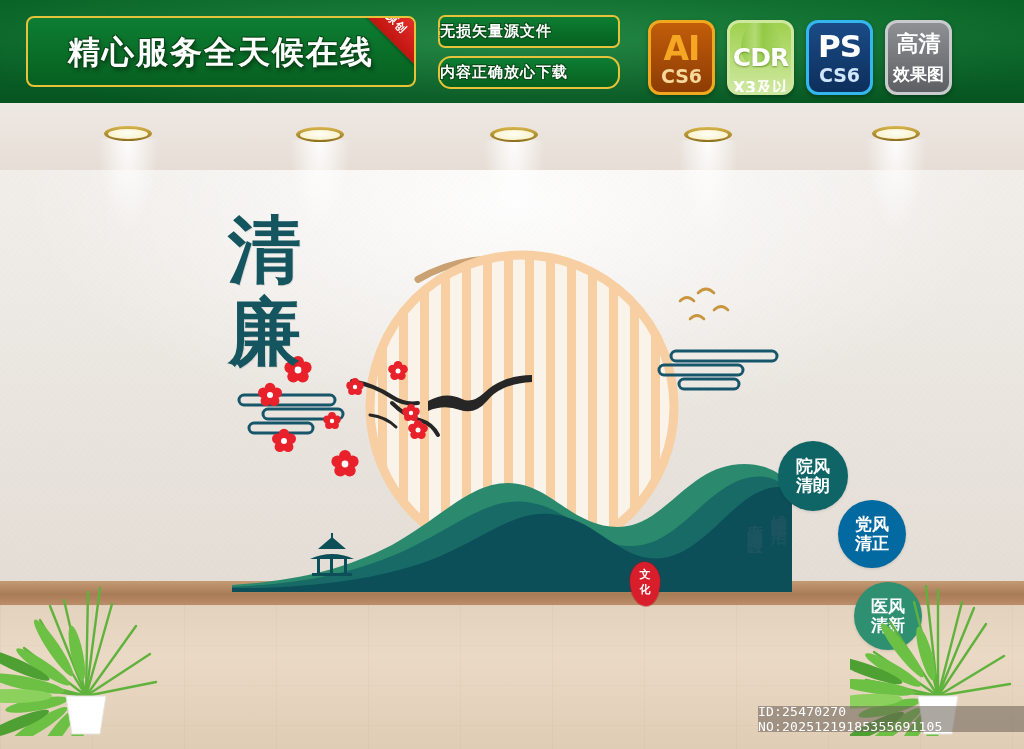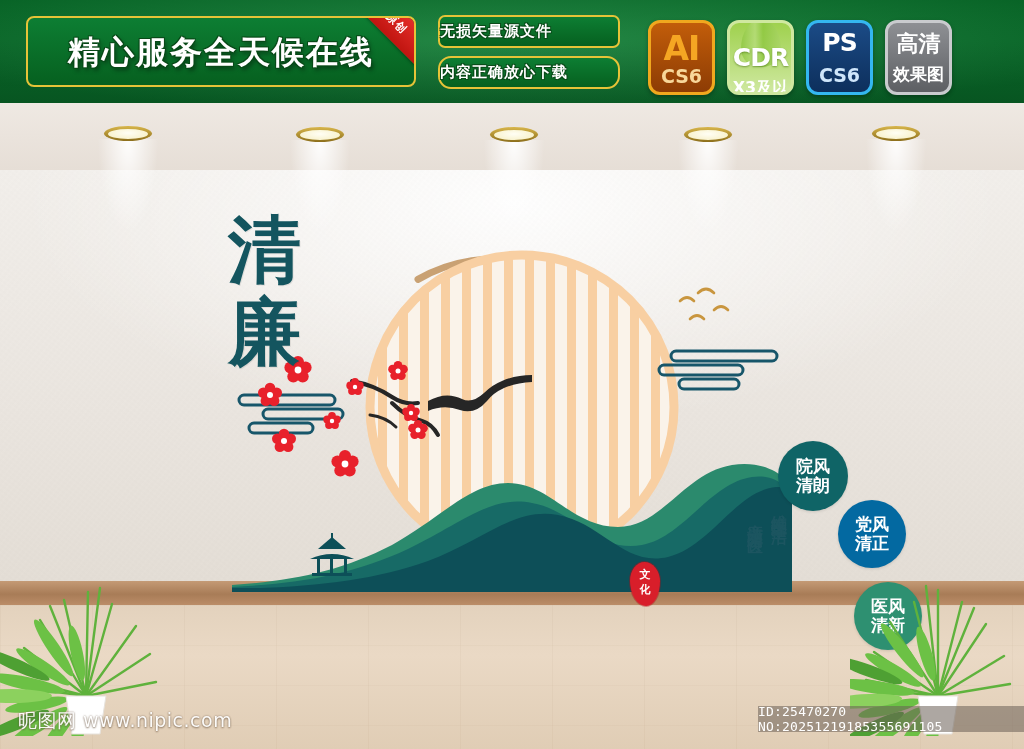--- a/index.html
+++ b/index.html
@@ -59,21 +59,21 @@
   .sw-cdr{ left:727px; background:linear-gradient(180deg,#9fd14e,#cfe8a0); border:3px solid #cfe8a0; }
   .sw-ps{ left:806px; background:linear-gradient(180deg,#1b4b86,#0d2f5c); border:3px solid #34b7f0; }
   .sw-hd{ left:885px; background:linear-gradient(180deg,#8e9094,#5d5f63); border:3px solid #c9cbce; }
   .sw-big{ position:absolute; left:0; right:0; text-align:center; font-weight:bold;
            font-family:"DejaVu Sans","Liberation Sans",sans-serif; }
   .sw-ai .l1{ top:6px; font-size:33px; color:#f5a623; letter-spacing:-1px;}
   .sw-ai .l2{ top:42px; font-size:19px; color:#f8d79a; }
   .sw-cdr .l1{ top:20px; font-size:25px; color:#fff; letter-spacing:-1px;
     text-shadow:0 1px 2px rgba(70,110,20,.6);}
   .sw-cdr .l2{ top:49px; font-size:16px; color:#fff;margin-top:6px; }
-  .sw-ps .l1{ top:5px; font-size:25px; color:#fff; letter-spacing:-1px;text-align:center;}
+  .sw-ps .l1{ top:5px; font-size:31px; color:#fff; letter-spacing:-1px;text-align:center;}
   .sw-ps .l2{ top:41px; font-size:19px; color:#cfe6fb; }
   .sw-hd .l1{ top:6px; font-size:22px; color:#fff; }
   .sw-hd .l2{ top:40px; font-size:17px; color:#fff; }
   .cdr-balloon{ position:absolute; left:50%; top:-4px; transform:translateX(-50%);
     width:40px; height:48px; border-radius:50% 50% 46% 46%/62% 62% 38% 38%;
     background:linear-gradient(90deg,#8cc63e,#b7dd7c 35%,#8cc63e 55%,#a9d466);
     opacity:.75; }
 
   
   .room{ position:absolute; left:0; top:103px; width:1024px; height:646px; overflow:hidden; }
@@ -529,16 +529,15 @@
             <g transform="rotate(-70)">
                 <ellipse cx="0" cy="-74" rx="6" ry="36" fill="#4ea033"></ellipse>
               </g>
           </g>
         </g>
         <path d="M68 150 h40 l-6 38 h-28 z" fill="#ffffff" stroke="#e6e2dc" stroke-width="1"></path>
       </svg>
     </div>
   </div>
 
-  <div class="wm">昵图网 www.nipic.com</div>
   <div class="idbar">ID:25470270 NO:20251219185355691105</div>
 
 </div>
 
 </body></html>

